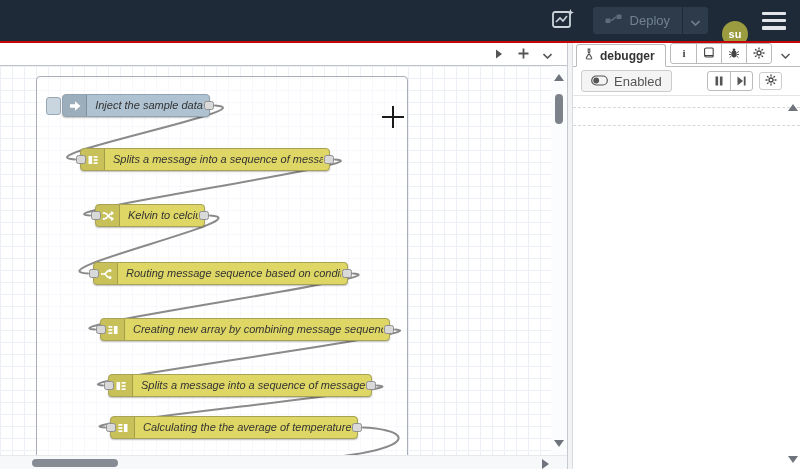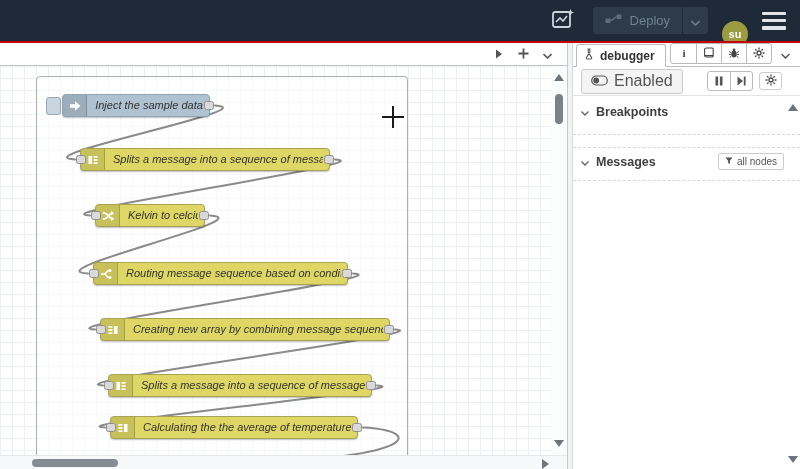--- a/index.html
+++ b/index.html
@@ -57,21 +57,21 @@
   
   .sb-tabbar { height:24px; border-bottom:1px solid #bbb; display:flex; align-items:flex-end; padding:0 6px 0 3px; position:relative; background:#fff; }
   .sb-tab { display:flex; align-items:center; gap:5px; border:1px solid #bbb; border-bottom:1px solid #fff; border-radius:3px 3px 0 0; background:#fff; padding:3px 10px 3px 8px; font-size:12px; font-weight:bold; color:#333; position:relative; top:1px; cursor:pointer; }
   .sb-tools { margin-left:auto; display:flex; align-items:center; gap:4px; padding-bottom:2px; }
   .btn-group { display:flex; border:1px solid #bbb; border-radius:3px; overflow:hidden; background:#fff; }
   .btn-group .gbtn { width:25px; height:19px; display:flex; align-items:center; justify-content:center; cursor:pointer; color:#444; }
   .btn-group .gbtn + .gbtn { border-left:1px solid #bbb; }
   .sb-chevbtn { width:18px; height:19px; display:flex; align-items:center; justify-content:center; cursor:pointer; }
 
   .sb-toolbar { height:29px; display:flex; align-items:center; padding:0 8px; border-bottom:1px solid #e4e4e4; background:#fff; }
-  .enabled-btn { display:flex; align-items:flex-end; gap:6px; border:1px solid #ccc; border-radius:3px; background:#f4f4f4; padding:2.5px 9px; font-size:16px; color:#555; cursor:pointer; }
+  .enabled-btn { display:flex; align-items:flex-end; gap:6px; border:1px solid #ccc; border-radius:3px; background:#f4f4f4; padding:2.5px 9px; font-size:13px; color:#555; cursor:pointer; }
   .sb-toolbar-right { margin-left:auto; display:flex; align-items:center; gap:6px; padding-right:10px; }
   .btn-group.small .gbtn { width:22px; height:18px; }
   .gear-btn { width:23px; height:18px; border:1px solid #ccc; border-radius:3px; background:#fff; display:flex; align-items:center; justify-content:center; cursor:pointer; color:#444; }
 
   .sb-content { position:absolute; left:0; top:55px; right:0; bottom:0; background:#fff; }
   .section-header { display:flex; align-items:center; gap:7px; padding:7px 8px 6px 8px; font-size:12.5px; font-weight:bold; color:#3f3f3f; cursor:pointer; position:relative; }
   .section-body { border-bottom:1px dashed #d8d8d8; }
   .section-gap { height:12px; }
   .filter-btn { position:absolute; right:16px; top:5px; display:flex; align-items:center; gap:4px; border:1px solid #ccc; border-radius:2px; background:#fff; padding:2px 6px; font-size:10px; font-weight:normal; color:#555; cursor:pointer; }
   .sb-gutter { position:absolute; right:0; top:55px; bottom:0; width:14px; }
@@ -331,40 +331,22 @@
           <div class="gear-btn">
             <span><svg width="12" height="12" viewBox="0 0 12 12">
                   <circle cx="6" cy="6" r="2" fill="none" stroke="#444" stroke-width="1.3"></circle>
                   <path d="M6 0.5 V2.5 M6 9.5 V11.5 M0.5 6 H2.5 M9.5 6 H11.5 M2.1 2.1 L3.5 3.5 M8.5 8.5 L9.9 9.9 M9.9 2.1 L8.5 3.5 M3.5 8.5 L2.1 9.9" stroke="#444" stroke-width="1.3"></path>
                 </svg></span>
           </div>
         </div>
       </div>
 
       <div class="sb-content">
-        <div class="section-header">
-          <span><svg width="8" height="5" viewBox="0 0 8 5">
-                <path d="M0.5 0.5 L4 4 L7.5 0.5" fill="none" stroke="#666" stroke-width="1.4"></path>
-              </svg></span>
-          <span>Breakpoints</span>
-        </div>
         <div class="section-body" style="height:10px;"></div>
         <div class="section-gap"></div>
-        <div class="section-header" style="border-top:1px dashed #d8d8d8;">
-          <span><svg width="8" height="5" viewBox="0 0 8 5">
-                <path d="M0.5 0.5 L4 4 L7.5 0.5" fill="none" stroke="#666" stroke-width="1.4"></path>
-              </svg></span>
-          <span>Messages</span>
-          <div class="filter-btn">
-            <span><svg width="8" height="8" viewBox="0 0 8 8">
-                  <path d="M0.5 0.5 H7.5 L4.9 3.8 V7 L3.1 6 V3.8 z" fill="#555"></path>
-                </svg></span>
-            <span>all nodes</span>
-          </div>
-        </div>
         <div class="section-body" style="height:6px;"></div>
       </div>
 
       <div class="sb-gutter">
         <div class="tri tri-up" style="left:2px; top:6px;"></div>
         <div class="tri tri-down" style="left:2px; bottom:6px;"></div>
       </div>
     </div>
   </div>
 </div>

